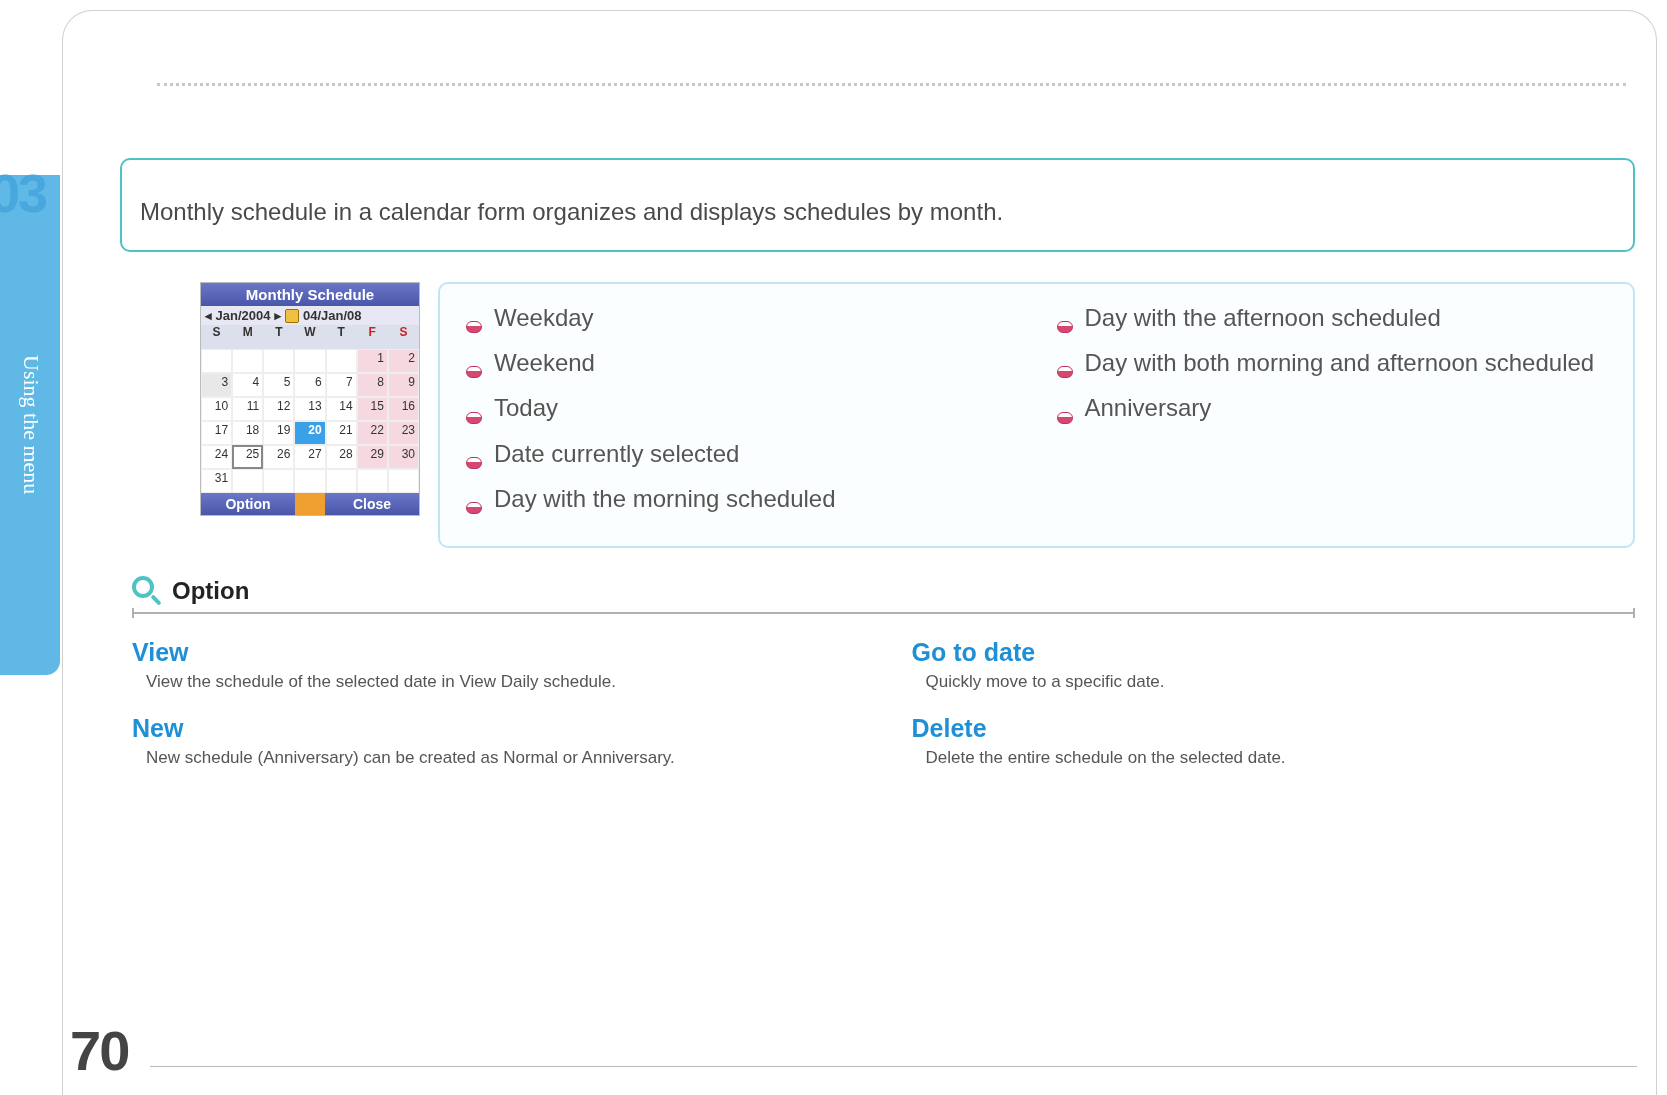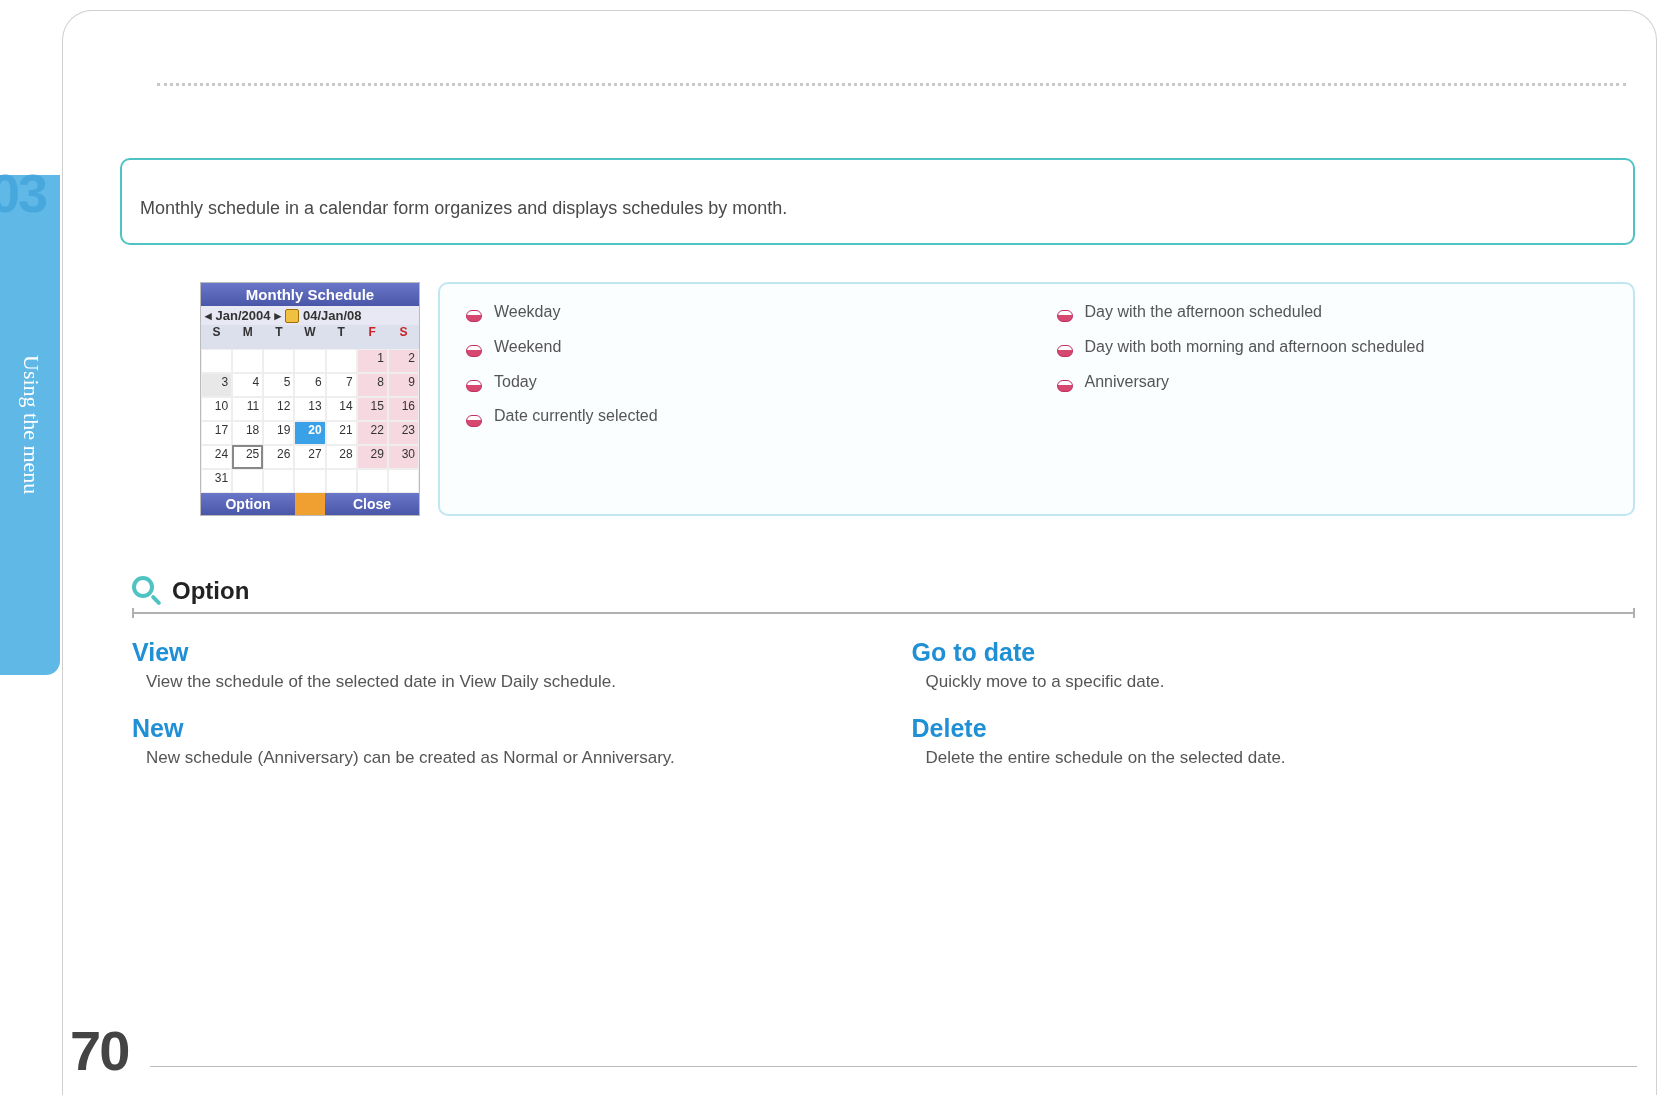--- a/index.html
+++ b/index.html
@@ -78,21 +78,21 @@
     border: 2px solid #4fc3c3;
   }
   .section-pill::before {
     content: "";
     position: absolute;
     left: -8px; right: -8px; top: -6px; bottom: -6px;
     background: #fff;
     z-index: -1;
   }
   .section-desc {
-    font-size: 18px;
+    font-size: 24px;
     color: #4a4a4a;
   }
   .legend-row {
     position: absolute;
     left: 152px;
     top: 282px;
     right: 32px;
     display: flex;
     gap: 18px;
     align-items: stretch;
@@ -157,23 +157,23 @@
     border: 2px solid #bfe6f2;
     border-radius: 10px;
     background: #fbfeff;
     padding: 18px 26px;
     display: flex;
     gap: 40px;
   }
   .legend-col { flex:1; }
   .legend-item {
     display: flex;
-    align-items: center;
+    align-items: flex-end;
     gap: 12px;
-    font-size: 16px;
+    font-size: 24px;
     color: #555;
     margin-bottom: 14px;
     line-height: 1.3;
   }
   .bullet {
     width: 16px;
     height: 12px;
     border-radius: 6px;
     margin-top: 8px;
     flex-shrink: 0;
@@ -354,20 +354,24 @@
           <span class="bullet"></span>
           <span>Weekend</span>
         </div>
       <div class="legend-item">
           <span class="bullet"></span>
           <span>Today</span>
         </div>
       <div class="legend-item">
           <span class="bullet"></span>
           <span>Date currently selected</span>
+        </div>
+      <div class="legend-item">
+          <span class="bullet"></span>
+          <span>Day with the morning scheduled</span>
         </div>
     </div>
     <div class="legend-col">
       <div class="legend-item">
           <span class="bullet"></span>
           <span>Day with the afternoon scheduled</span>
         </div>
       <div class="legend-item">
           <span class="bullet"></span>
           <span>Day with both morning and afternoon scheduled</span>

